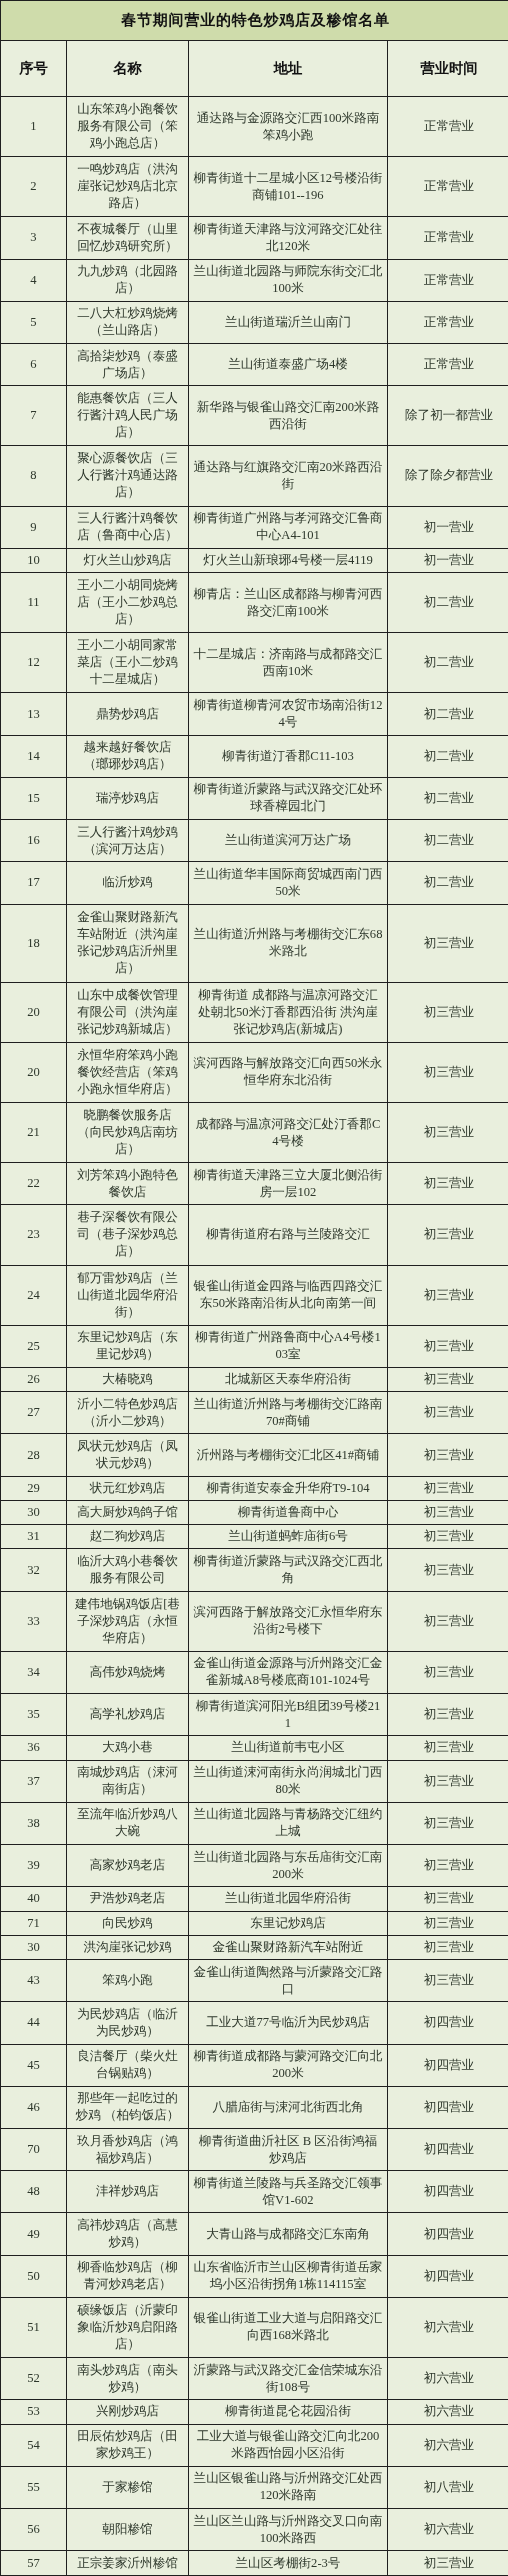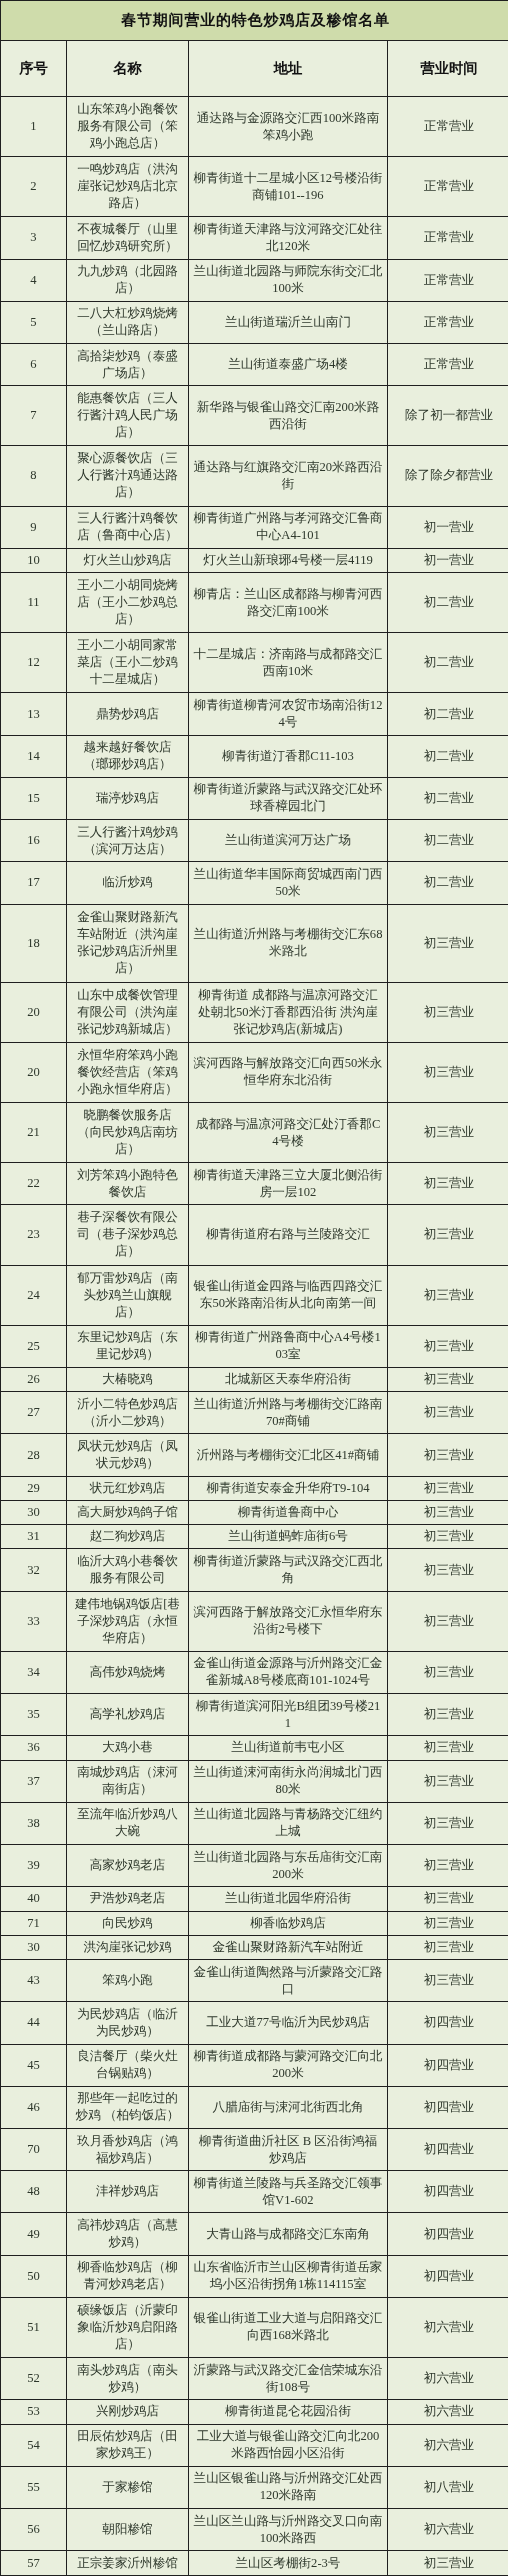--- a/index.html
+++ b/index.html
@@ -233,21 +233,21 @@
 
   <tr>
     <td class="no-cell">23</td>
     <td>巷子深餐饮有限公司（巷子深炒鸡总店）</td>
     <td>柳青街道府右路与兰陵路交汇</td>
     <td>初三营业</td>
   </tr>
 
   <tr>
     <td class="no-cell">24</td>
-    <td>郁万雷炒鸡店（南头炒鸡兰山旗舰店）</td>
+    <td>郁万雷炒鸡店（兰山街道北园华府沿街）</td>
     <td>银雀山街道金四路与临西四路交汇东50米路南沿街从北向南第一间</td>
     <td>初三营业</td>
   </tr>
 
   <tr>
     <td class="no-cell">25</td>
     <td>东里记炒鸡店（东里记炒鸡）</td>
     <td>柳青街道广州路鲁商中心A4号楼103室</td>
     <td>初三营业</td>
   </tr>
@@ -353,21 +353,21 @@
   <tr>
     <td class="no-cell">40</td>
     <td>尹浩炒鸡老店</td>
     <td>兰山街道北园华府沿街</td>
     <td>初三营业</td>
   </tr>
 
   <tr>
     <td class="no-cell">71</td>
     <td>向民炒鸡</td>
-    <td>柳香临炒鸡店</td>
+    <td>东里记炒鸡店</td>
     <td>初三营业</td>
   </tr>
 
   <tr>
     <td class="no-cell">30</td>
     <td>洪沟崖张记炒鸡</td>
     <td>金雀山聚财路新汽车站附近</td>
     <td>初三营业</td>
   </tr>
 

